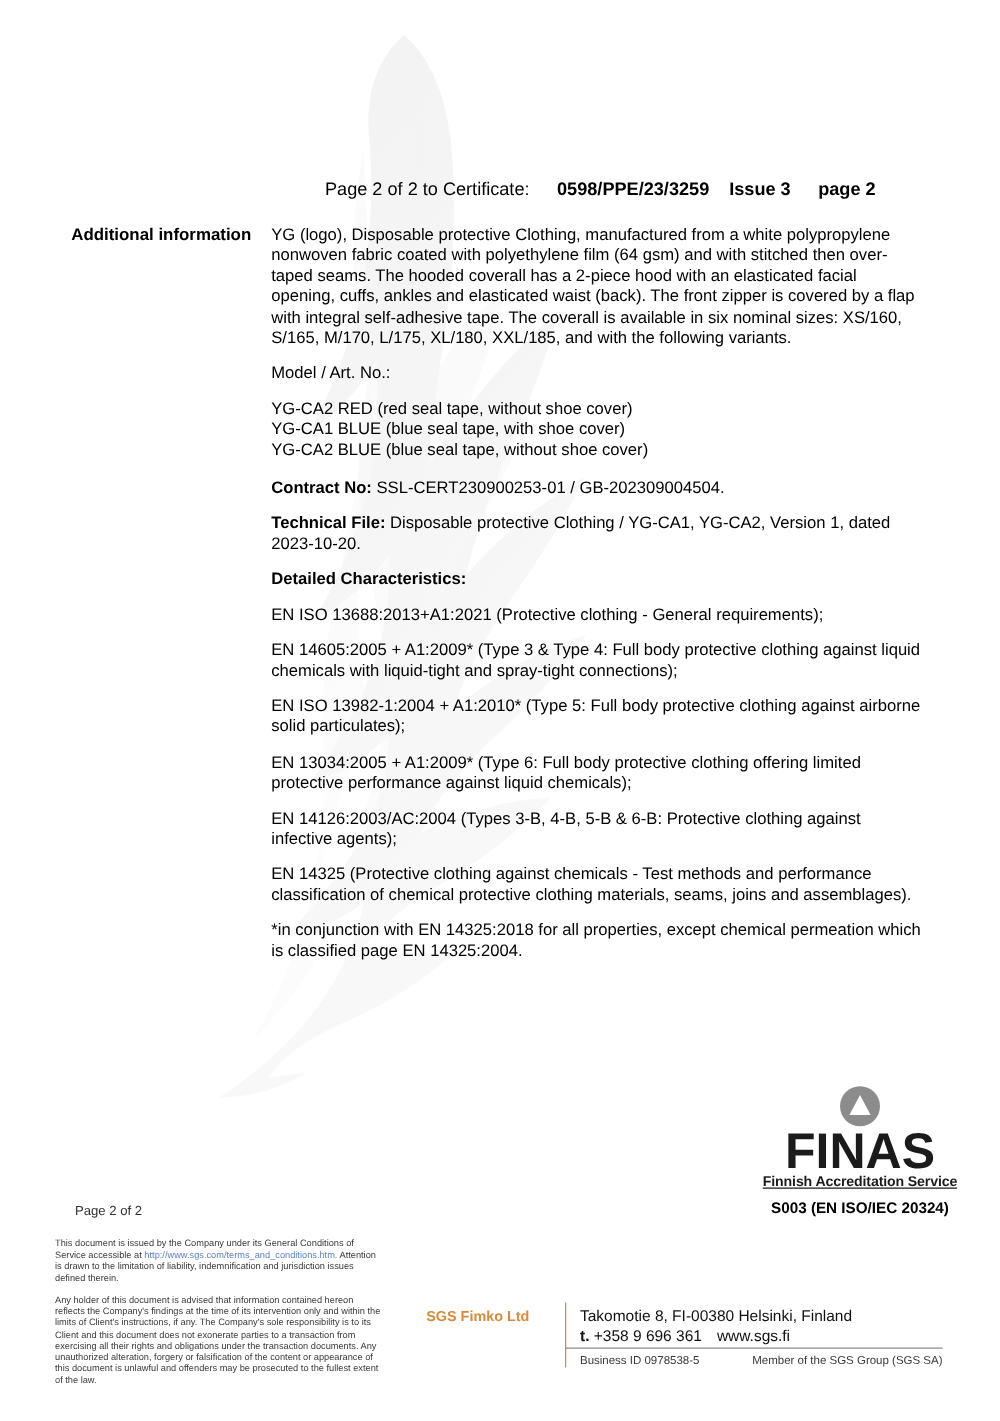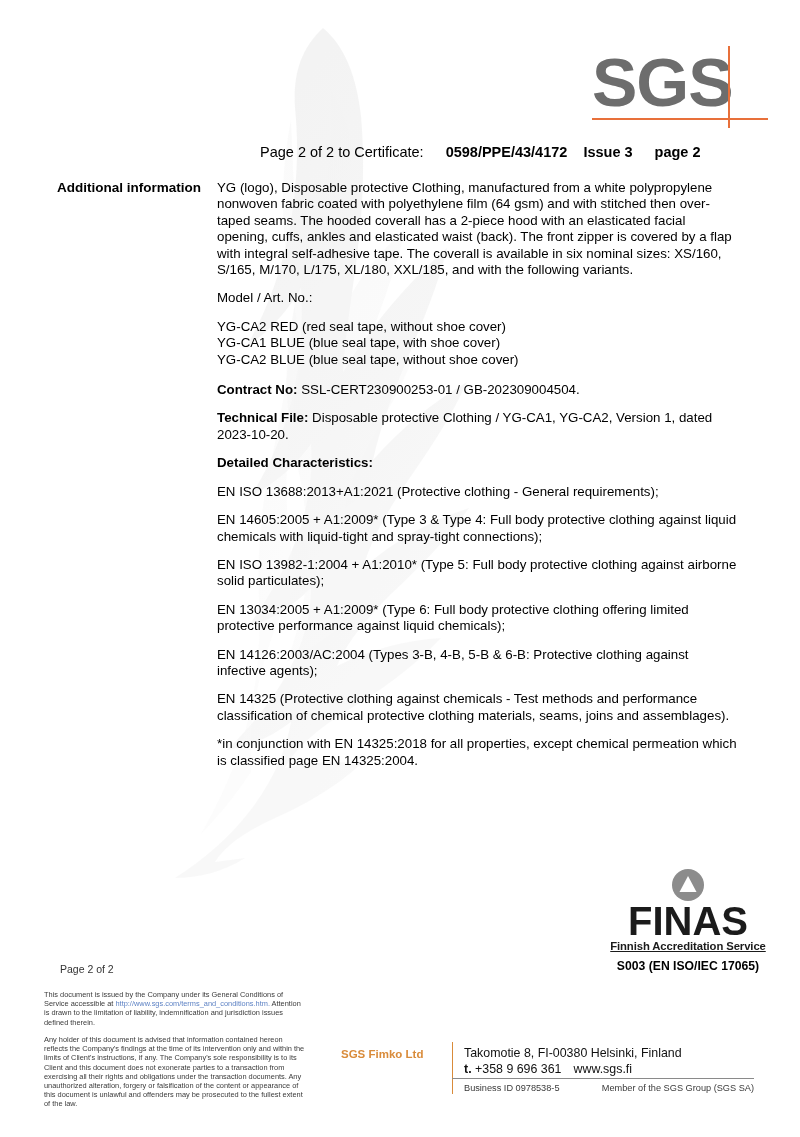--- a/index.html
+++ b/index.html
@@ -269,28 +269,23 @@
                C226 194 234 156 236 118 Z" opacity="0.5"></path>
       <path d="M196 100 C188 140 186 182 190 222 C194 262 202 300 208 338
                C200 372 194 408 192 444 C190 486 194 526 202 562
                C188 588 176 616 168 646 C158 682 154 718 156 752
                C140 776 124 796 106 814 C124 782 140 748 150 712
                C162 668 166 624 164 580 C162 532 166 486 176 442
                C186 396 194 350 198 304 C202 252 202 200 198 150 Z" opacity="0.45"></path>
     </g>
   </svg>
 
-  <div class="sgs-logo">
-    <div class="sgs-text">SGS</div>
-    <div class="sgs-vline"></div>
-    <div class="sgs-hline"></div>
-  </div>
 
   <div class="cert-header">
-    <span class="lbl">Page 2 of 2 to Certificate:</span><span class="sp-a"></span><span class="b">0598/PPE/43/4172</span><span class="sp-b"></span><span class="b">Issue 3</span><span class="sp-c"></span><span class="b">page 2</span>
+    <span class="lbl">Page 2 of 2 to Certificate:</span><span class="sp-a"></span><span class="b">0598/PPE/23/3259</span><span class="sp-b"></span><span class="b">Issue 3</span><span class="sp-c"></span><span class="b">page 2</span>
   </div>
 
   <div class="side-label">Additional information</div>
 
   <div class="content">
 
     <p>YG (logo), Disposable protective Clothing, manufactured from a white polypropylene nonwoven fabric coated with polyethylene film (64 gsm) and with stitched then over-taped seams. The hooded coverall has a 2-piece hood with an elasticated facial opening, cuffs, ankles and elasticated waist (back). The front zipper is covered by a flap with integral self-adhesive tape. The coverall is available in six nominal sizes: XS/160, S/165, M/170, L/175, XL/180, XXL/185, and with the following variants.</p>
 
     <p>Model / Art. No.:</p>
 
@@ -316,21 +311,21 @@
     <p>*in conjunction with EN 14325:2018 for all properties, except chemical permeation which is classified page EN 14325:2004.</p>
   </div>
 
   <div class="finas">
     <svg class="finas-mark" viewBox="0 0 34 34" xmlns="http://www.w3.org/2000/svg">
       <circle cx="17" cy="17" r="16" fill="#8c8c8c"></circle>
       <path d="M17 8 L25.5 24 L8.5 24 Z" fill="#ffffff"></path>
     </svg>
     <div class="finas-name">FINAS</div>
     <div class="finas-sub">Finnish Accreditation Service</div>
-    <div class="finas-code">S003 (EN ISO/IEC 17065)</div>
+    <div class="finas-code">S003 (EN ISO/IEC 20324)</div>
   </div>
 
   <div class="page-num">Page 2 of 2</div>
 
   <div class="legal-1"><span>This document is issued by the Company under its General Conditions of Service accessible at </span><a href="#">http://www.sgs.com/terms_and_conditions.htm.</a><span> Attention is drawn to the limitation of liability, indemnification and jurisdiction issues defined therein.</span></div>
 
   <div class="legal-2">Any holder of this document is advised that information contained hereon reflects the Company's findings at the time of its intervention only and within the limits of Client's instructions, if any.  The Company's sole responsibility is to its Client and this document does not exonerate parties to a transaction from exercising all their rights and obligations under the transaction documents. Any unauthorized alteration, forgery or falsification of the content or appearance of this document is unlawful and offenders may be prosecuted to the fullest extent of the law.</div>
 
   <div class="fimko">SGS Fimko Ltd</div>
   <div class="addr-divider"></div>

